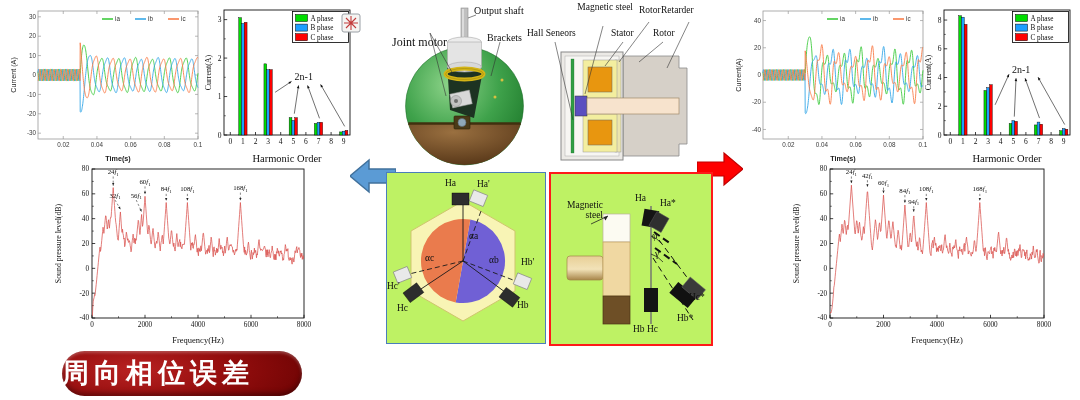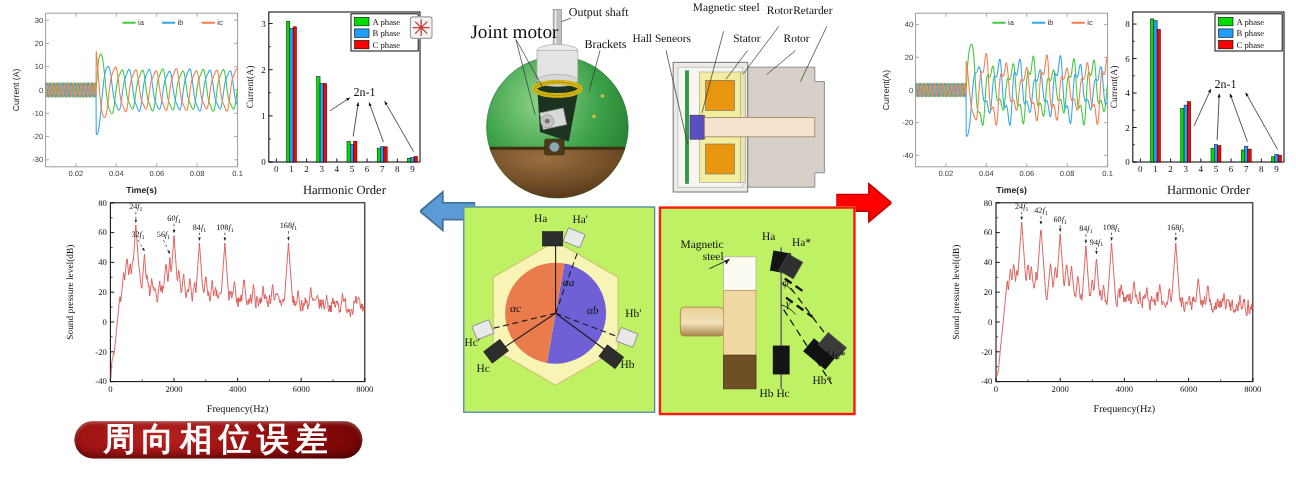--- a/index.html
+++ b/index.html
@@ -1,21 +1,21 @@
 <!DOCTYPE html>
 <html><head>
 <meta charset="utf-8">
 <style>
   html,body{margin:0;padding:0;background:#fff}
   #canvas{position:relative;width:1080px;height:400px;background:#fff;overflow:hidden;font-family:"Liberation Serif",serif}
   .flabel{position:absolute;font:9.5px "Liberation Serif",serif;color:#111;white-space:nowrap;line-height:10px}
   .c2{white-space:normal;text-align:right}
-  .it{font-style:italic}
+  .it{}
   .panel{position:absolute}
-  .banner{position:absolute;height:31px;border-radius:23px;display:flex;align-items:center;justify-content:center;
+  .banner{position:absolute;height:45px;border-radius:23px;display:flex;align-items:center;
     color:#fff;font:bold 27px/1 "Liberation Sans",sans-serif;letter-spacing:5px;
     background:radial-gradient(ellipse 75% 130% at 30% 42%, #b82222 0%, #930d0d 55%, #700404 100%);
     box-shadow:inset 0 2px 3px rgba(255,255,255,.25), inset 0 -3px 5px rgba(0,0,0,.35)}
   .boxframe{position:absolute;background:#bef264}
   svg{display:block}
 </style>
 </head>
 <body>
 
 <div id="canvas">
@@ -180,21 +180,21 @@
       <rect x="64" y="114" width="16" height="13" rx="1" fill="#4a3a18" stroke="#2e2408" stroke-width="0.6"></rect>
       <circle cx="72" cy="120.5" r="4" fill="#8fa8b8" stroke="#5a6a75" stroke-width="0.6"></circle>
       <circle cx="105" cy="95" r="1.5" fill="#d8c040"></circle>
         <circle cx="112" cy="78" r="1.5" fill="#d8c040"></circle>
       <line x1="86" y1="13" x2="78" y2="16" stroke="#333" stroke-width="0.6"></line>
       <line x1="40" y1="31" x2="63" y2="72" stroke="#333" stroke-width="0.6"></line>
       <line x1="40" y1="31" x2="56" y2="94" stroke="#333" stroke-width="0.6"></line>
       <line x1="110" y1="40" x2="101" y2="74" stroke="#333" stroke-width="0.6"></line>
     </svg>
     <span class="flabel" style="left:84px;top:4px;font-size:10px">Output shaft</span>
-    <span class="flabel" style="left:2px;top:21px;font-size:16px">Joint motor</span>
+    <span class="flabel" style="left:2px;top:35px;font-size:12px">Joint motor</span>
     <span class="flabel" style="left:97px;top:31px;font-size:10px">Brackets</span>
   </div>
 
   <div class="panel" style="left:527px;top:2px;width:185px;height:165px">
     <svg width="185" height="165" viewBox="0 0 185 165">
       <polygon points="96,54 152,54 152,66 160,66 160,142 152,142 152,154 96,154" fill="#d6d0c8" stroke="#8a8a8a" stroke-width="0.8"></polygon>
       <rect x="34" y="50" width="62" height="108" fill="#eceae6" stroke="#888" stroke-width="1"></rect>
       <rect x="38" y="54" width="54" height="100" fill="#f7f6f3" stroke="#aaa" stroke-width="0.5"></rect>
       <rect x="88" y="58" width="6" height="92" fill="#ece5ac" stroke="#999" stroke-width="0.5"></rect>
       <rect x="56" y="58" width="34" height="38" fill="#f3ee9f" stroke="#999" stroke-width="0.5"></rect>

